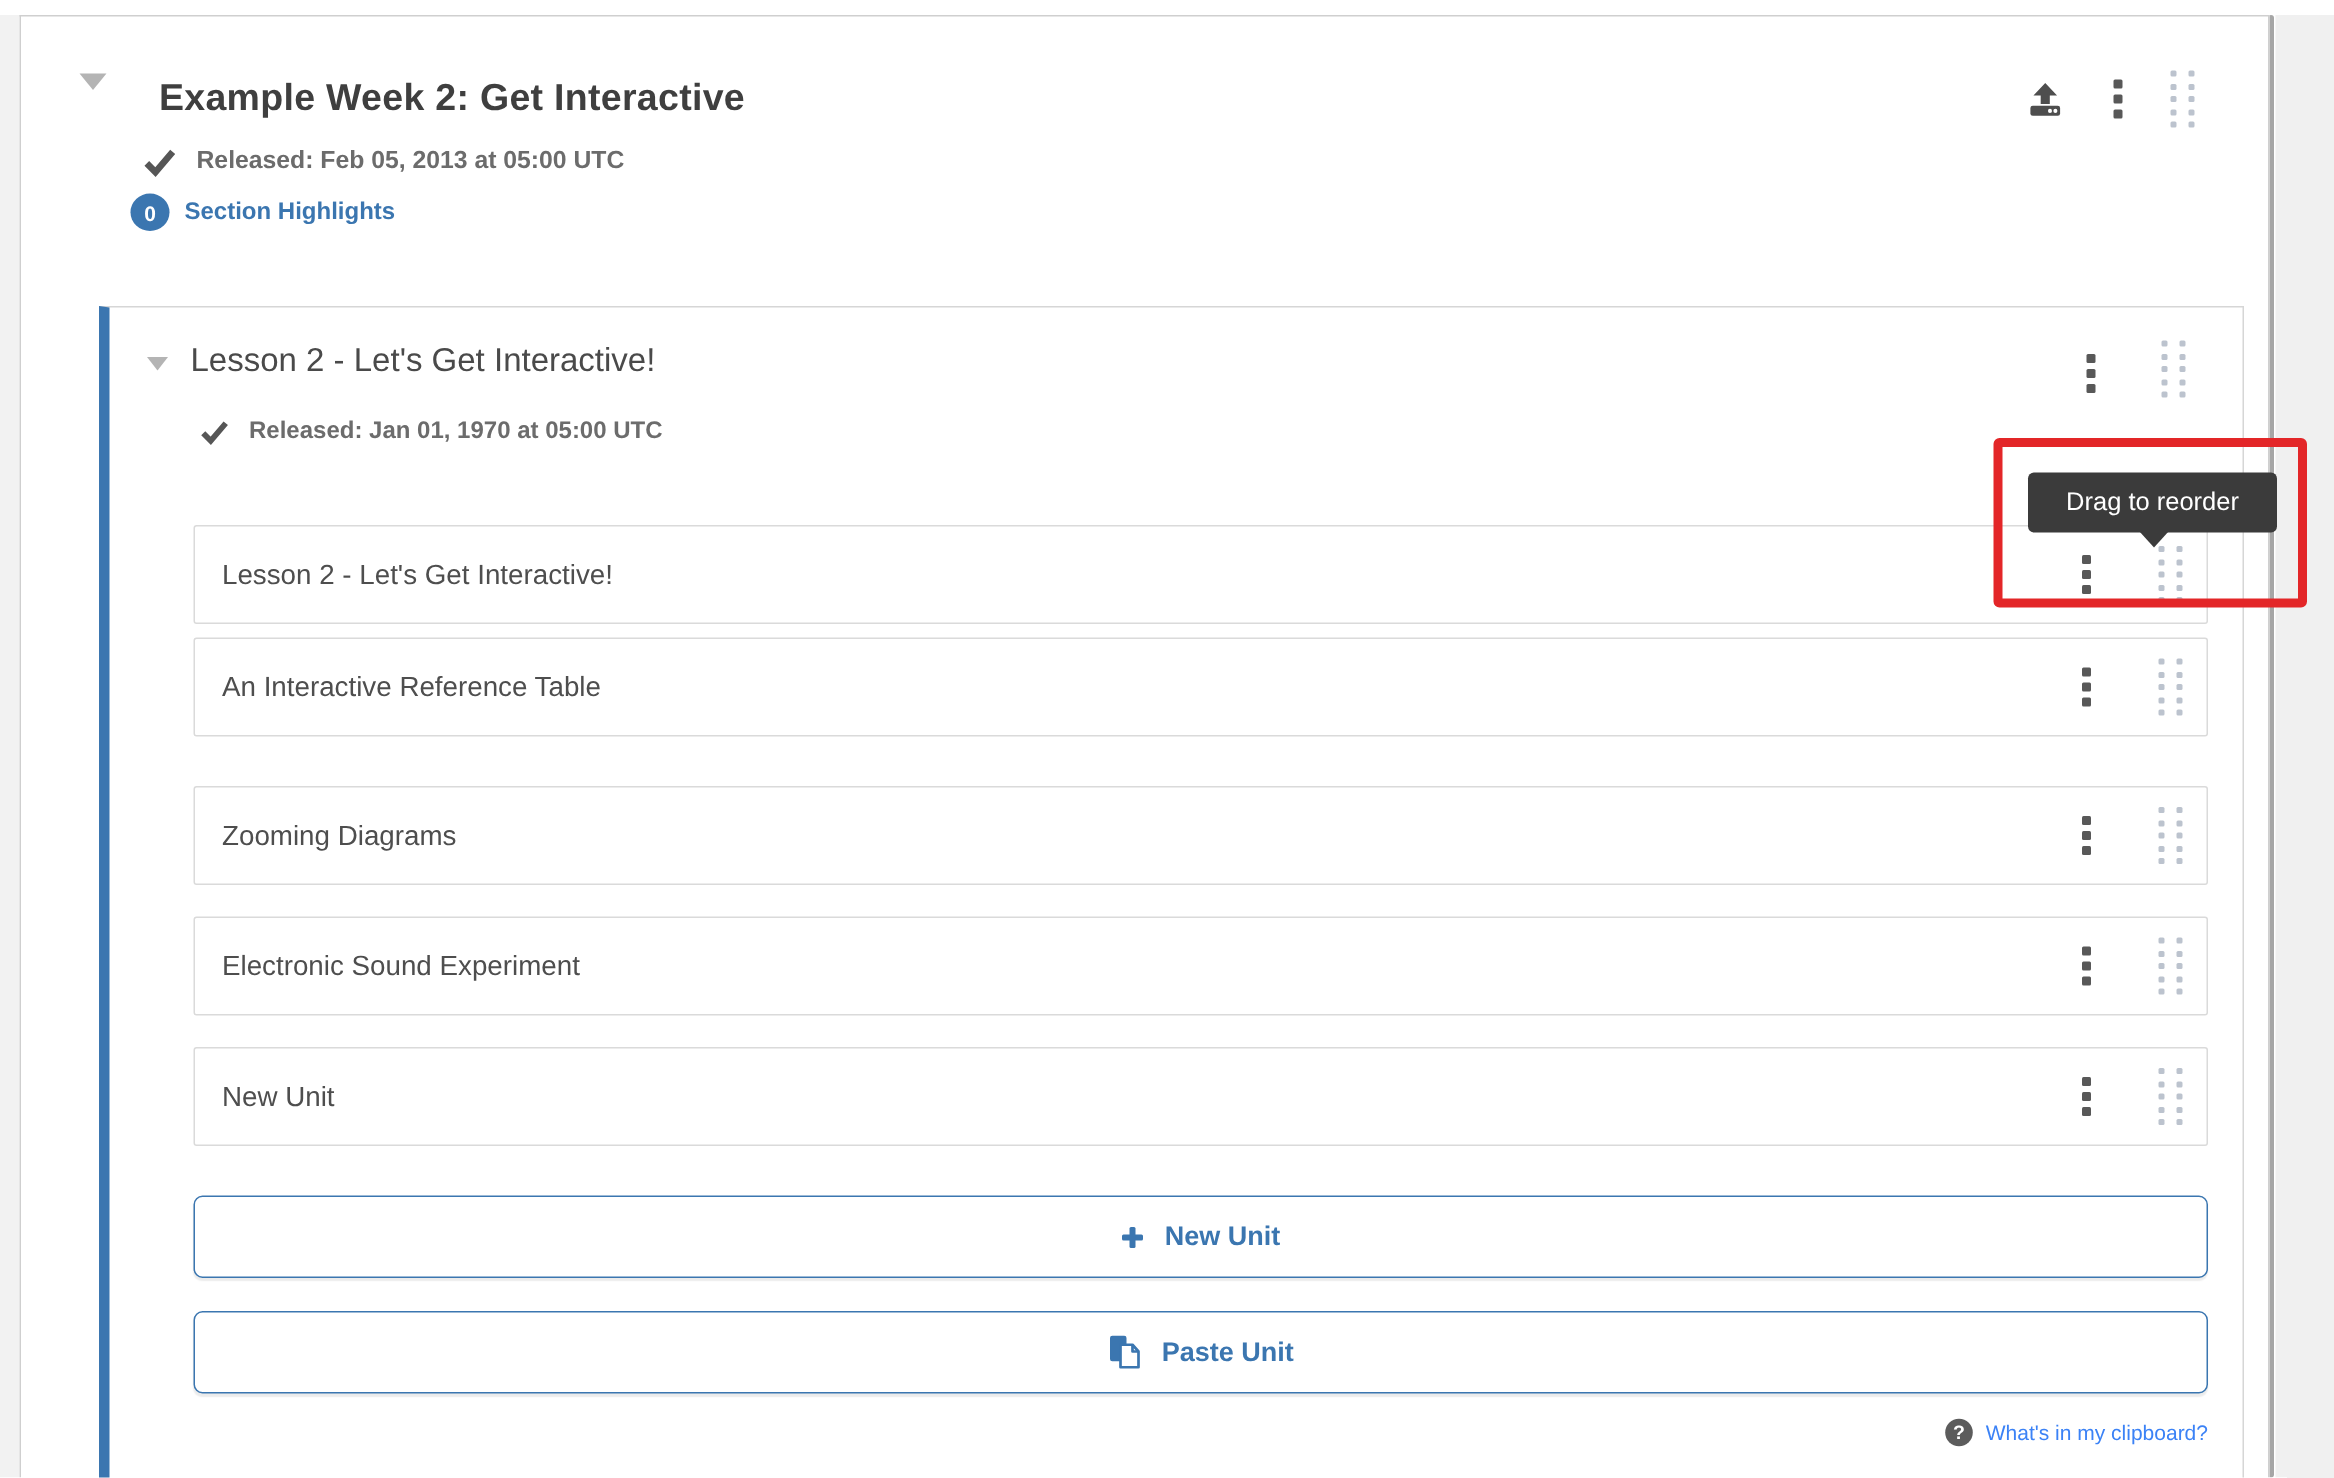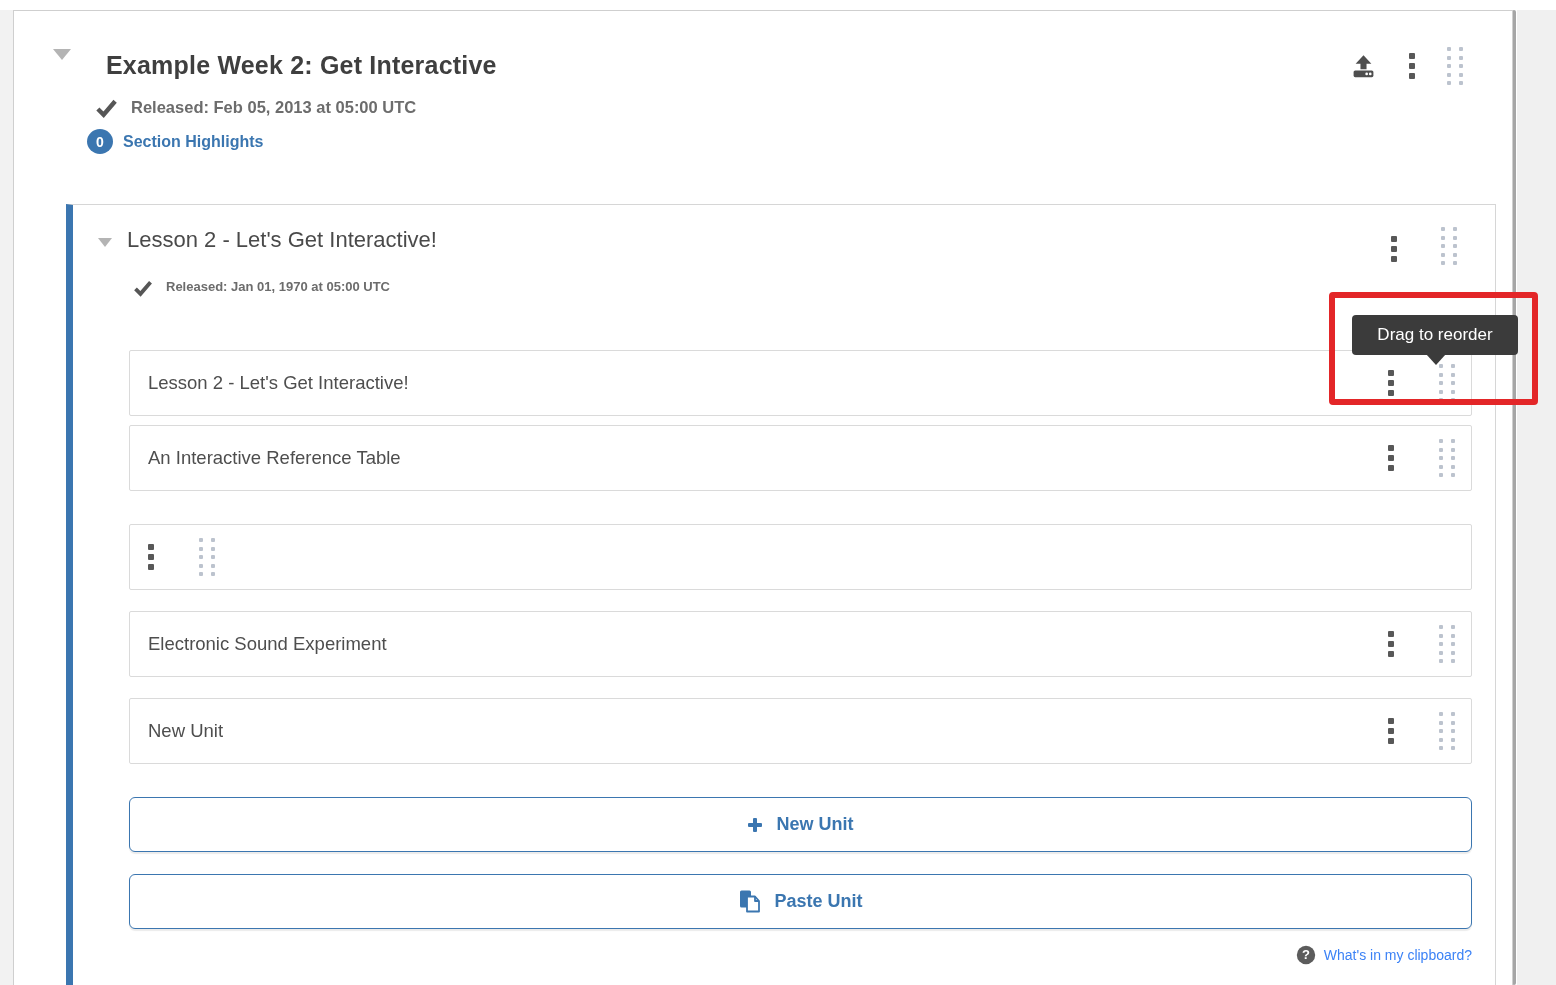--- a/index.html
+++ b/index.html
@@ -62,21 +62,21 @@
 
   
   .subsection-card{
     position:absolute;left:52px;top:193px;width:1430px;height:792px;
     background:#fff;border:1px solid var(--border);border-bottom:none;
     border-left:7px solid var(--accent);
   }
   .sub-caret{position:absolute;left:25px;top:33px;border-left-width:7px;border-right-width:7px;border-top-width:9px;}
   .sub-title{position:absolute;left:54px;top:22px;font-size:22px;font-weight:400;color:#4a4a4a;}
   .sub-status{left:60px;top:74px;}
-  .sub-status .status-text{font-size:13px;}
+  .sub-status .status-text{font-size:16px;}
   .sub-kebab{position:absolute;left:1318px;top:31px;}
   .sub-drag{position:absolute;left:1368px;top:22px;}
 
   
   .unit-row{
     position:absolute;left:56px;width:1343px;height:66px;
     background:#fff;border:1px solid #dadada;border-radius:2px;
     display:flex;align-items:center;padding:0 16px 0 18px;cursor:pointer;
   }
   .unit-title{flex:1;font-size:18.5px;color:var(--unit-text);}
@@ -246,20 +246,21 @@
           <i></i>
           <i></i>
           <i></i>
           <i></i>
           <i></i>
           <i></i>
         </span>
     </div>
 
     <div class="unit-row row-2">
+      <span class="unit-title">Zooming Diagrams</span>
       <span class="kebab">
           <i></i>
           <i></i>
           <i></i>
         </span>
       <span class="drag-handle">
           <i></i>
           <i></i>
           <i></i>
           <i></i>

